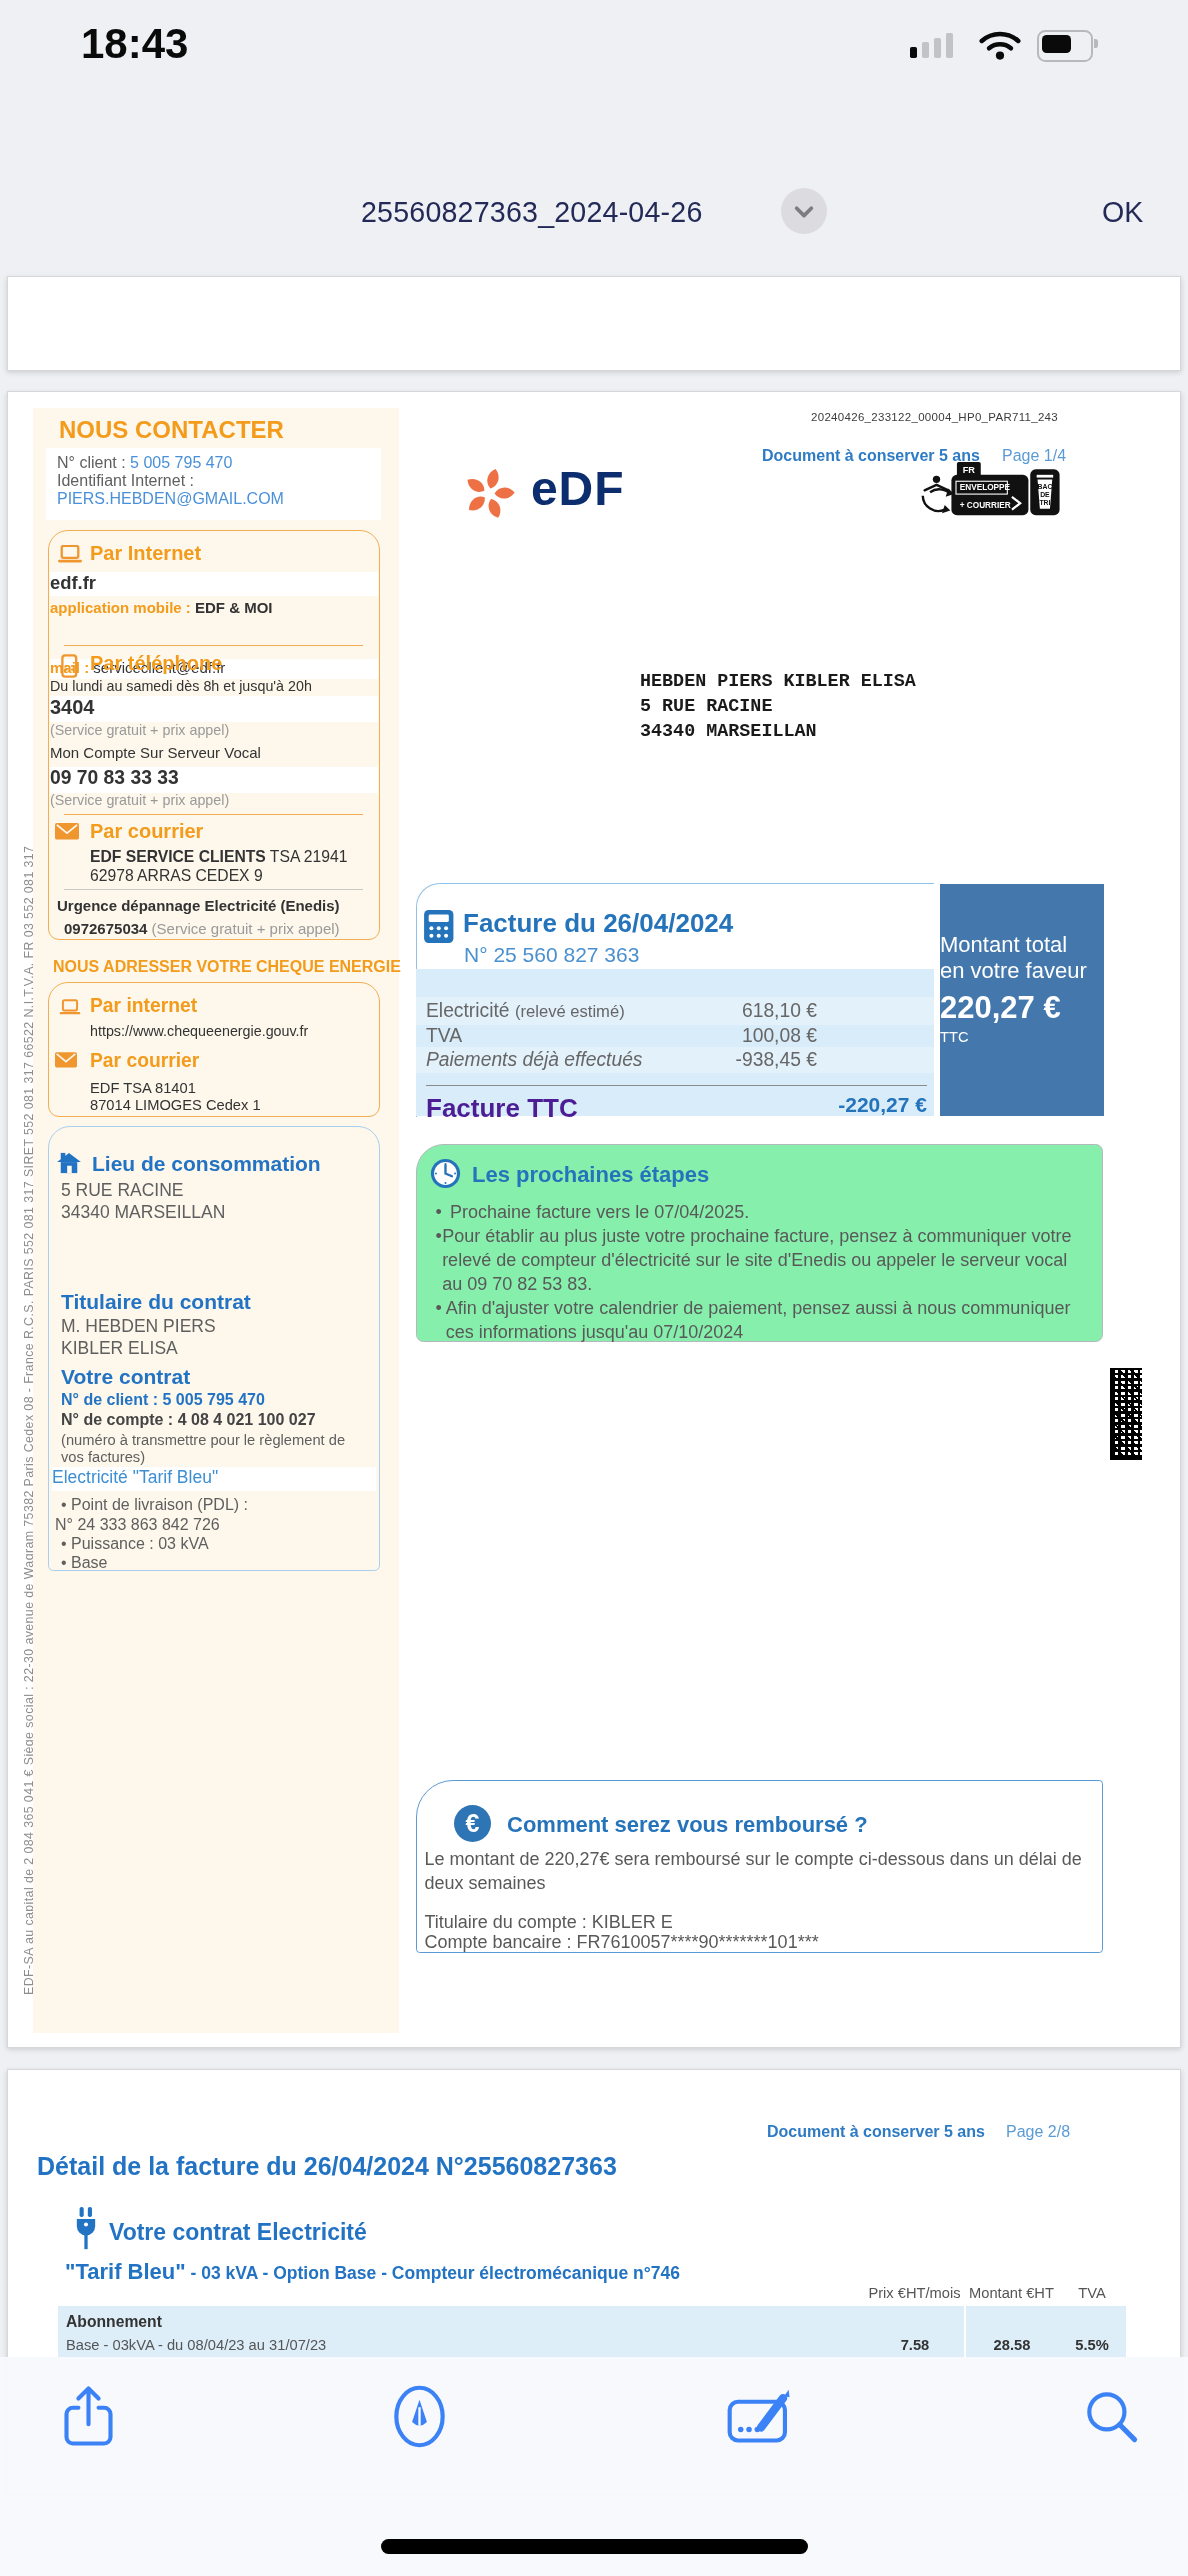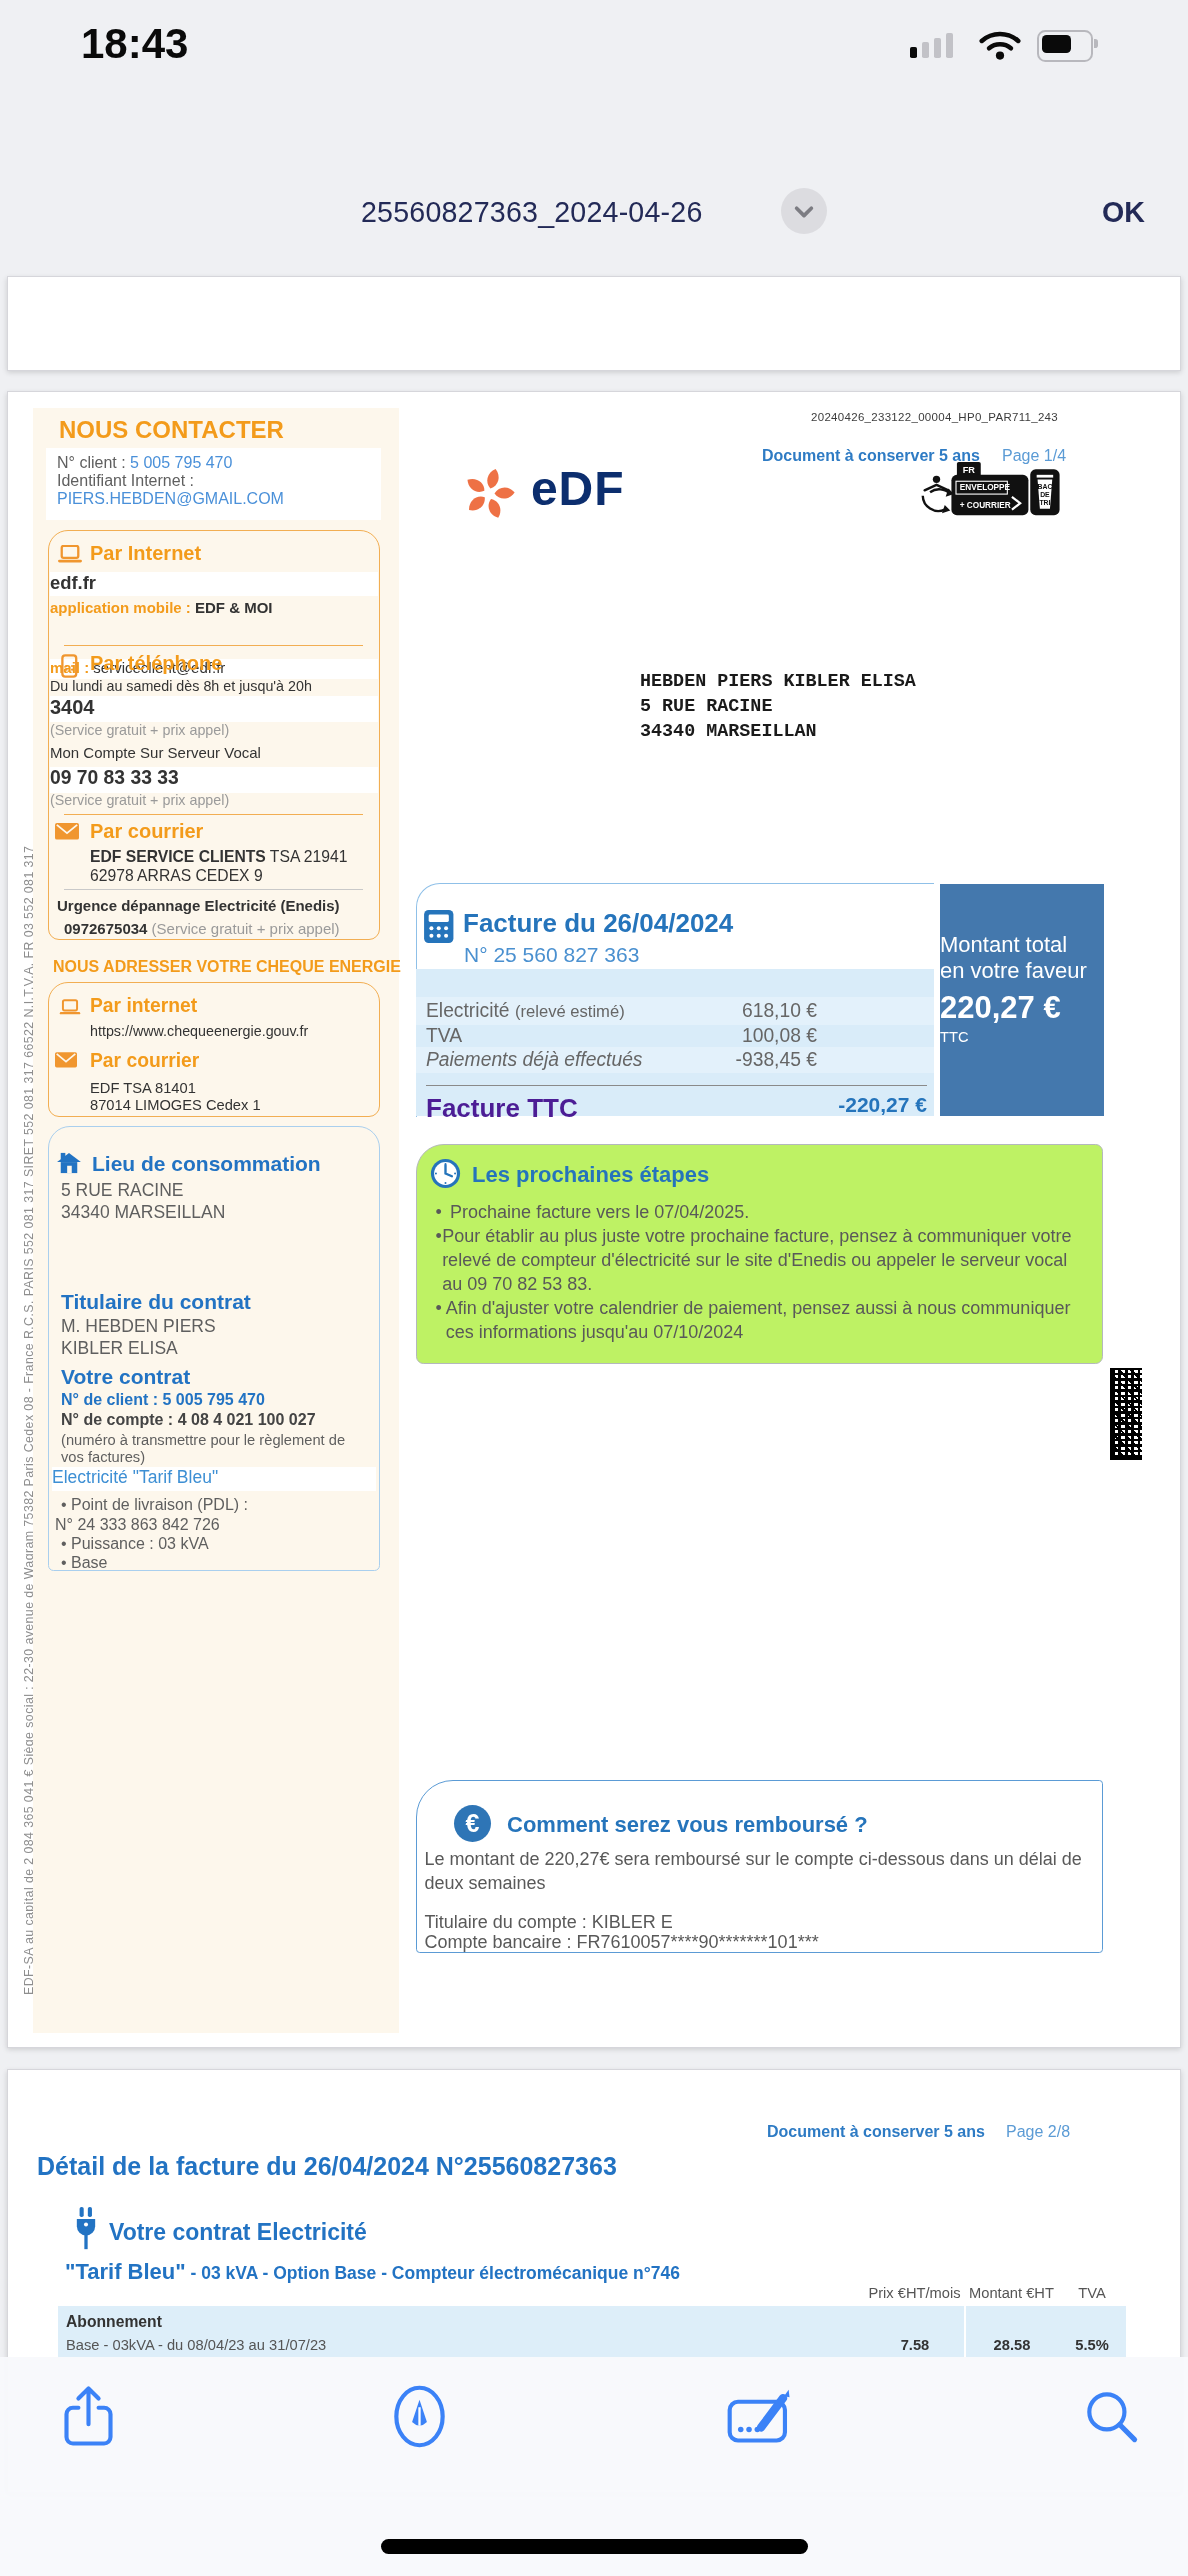--- a/index.html
+++ b/index.html
@@ -64,21 +64,21 @@
 
   <div class="abs" style="left:0;top:120px;width:1188px;height:157px;">
     <div class="abs navy" style="left:361px;top:76px;font-size:28.6px;font-weight:500;letter-spacing:0.2px;">25560827363_2024-04-26</div>
     <div class="abs" style="left:781px;top:68px;width:46px;height:46px;border-radius:23px;background:#dcdce0;">
       <span>
         <svg width="46" height="46" viewBox="0 0 50 50">
           <path d="M17 22 L25 30 L33 22" fill="none" stroke="#7c7c82" stroke-width="4" stroke-linecap="round" stroke-linejoin="round"></path>
         </svg>
       </span>
     </div>
-    <div class="abs navy" style="left:1102px;top:76px;font-size:28.6px;font-weight:700;">OK</div>
+    <div class="abs navy" style="left:1102px;top:76px;font-size:28.6px;font-weight:400;">OK</div>
   </div>
 
   <div class="page" style="top:276px;height:95px;"></div>
 
   <div class="page" style="top:391px;height:1657px;"></div>
 
   <div class="abs" style="left:22px;top:1995px;width:1433px;font-size:12.4px;color:#8e8e8e;letter-spacing:0.4px;
               transform:rotate(-90deg);transform-origin:0 0;white-space:nowrap;">EDF-SA au capital de 2 084 365 041 € Siège social : 22-30 avenue de Wagram 75382 Paris Cedex 08 - France R.C.S. PARIS 552 081 317 SIRET 552 081 317 66522 N.I.T.V.A. FR 03 552 081 317</div>
 
   <div class="abs" style="left:33px;top:408px;width:366px;height:1625px;background:#fdf7ec;"></div>
@@ -290,21 +290,21 @@
   <div class="abs b" style="left:426px;top:1093px;font-size:26px;color:#4c1d95;">Facture TTC</div>
   <div class="abs b" style="left:807px;top:1093px;width:120px;text-align:right;font-size:21px;color:#2574bb;">-220,27 €</div>
 
   <div class="abs ctr" style="left:940px;top:884px;width:164px;height:232px;background:#4478ad;color:#fff;">
     <div style="margin-top:48px;font-size:22px;">Montant total</div>
     <div style="font-size:22px;">en votre faveur</div>
     <div class="b" style="font-size:31px;margin-top:5.5px;">220,27 €</div>
     <div style="font-size:14.7px;margin-top:3.7px;">TTC</div>
   </div>
 
-  <div class="abs" style="left:416px;top:1144px;width:687px;height:220px;border:1.4px solid #b4b8bd;border-radius:28px 7.4px 7.4px 7.4px;box-sizing:border-box;background:#bef264;">
+  <div class="abs" style="left:416px;top:1144px;width:687px;height:198px;border:1.4px solid #b4b8bd;border-radius:28px 7.4px 7.4px 7.4px;box-sizing:border-box;background:#86efac;">
     <div class="abs" style="left:13px;top:13px;">
       <svg width="31" height="31" viewBox="0 0 34 34">
         <circle cx="17" cy="17" r="16" fill="#2574bb"></circle>
         <circle cx="17" cy="17" r="12.5" fill="#fff"></circle>
         <path d="M17 17 L17 8 M17 17 L24 20" stroke="#2574bb" stroke-width="2.6" stroke-linecap="round" fill="none"></path>
         <circle cx="17" cy="6.5" r="1.1" fill="#2574bb"></circle>
           <circle cx="17" cy="27.5" r="1.1" fill="#2574bb"></circle>
         <circle cx="6.5" cy="17" r="1.1" fill="#2574bb"></circle>
           <circle cx="27.5" cy="17" r="1.1" fill="#2574bb"></circle>
       </svg>

